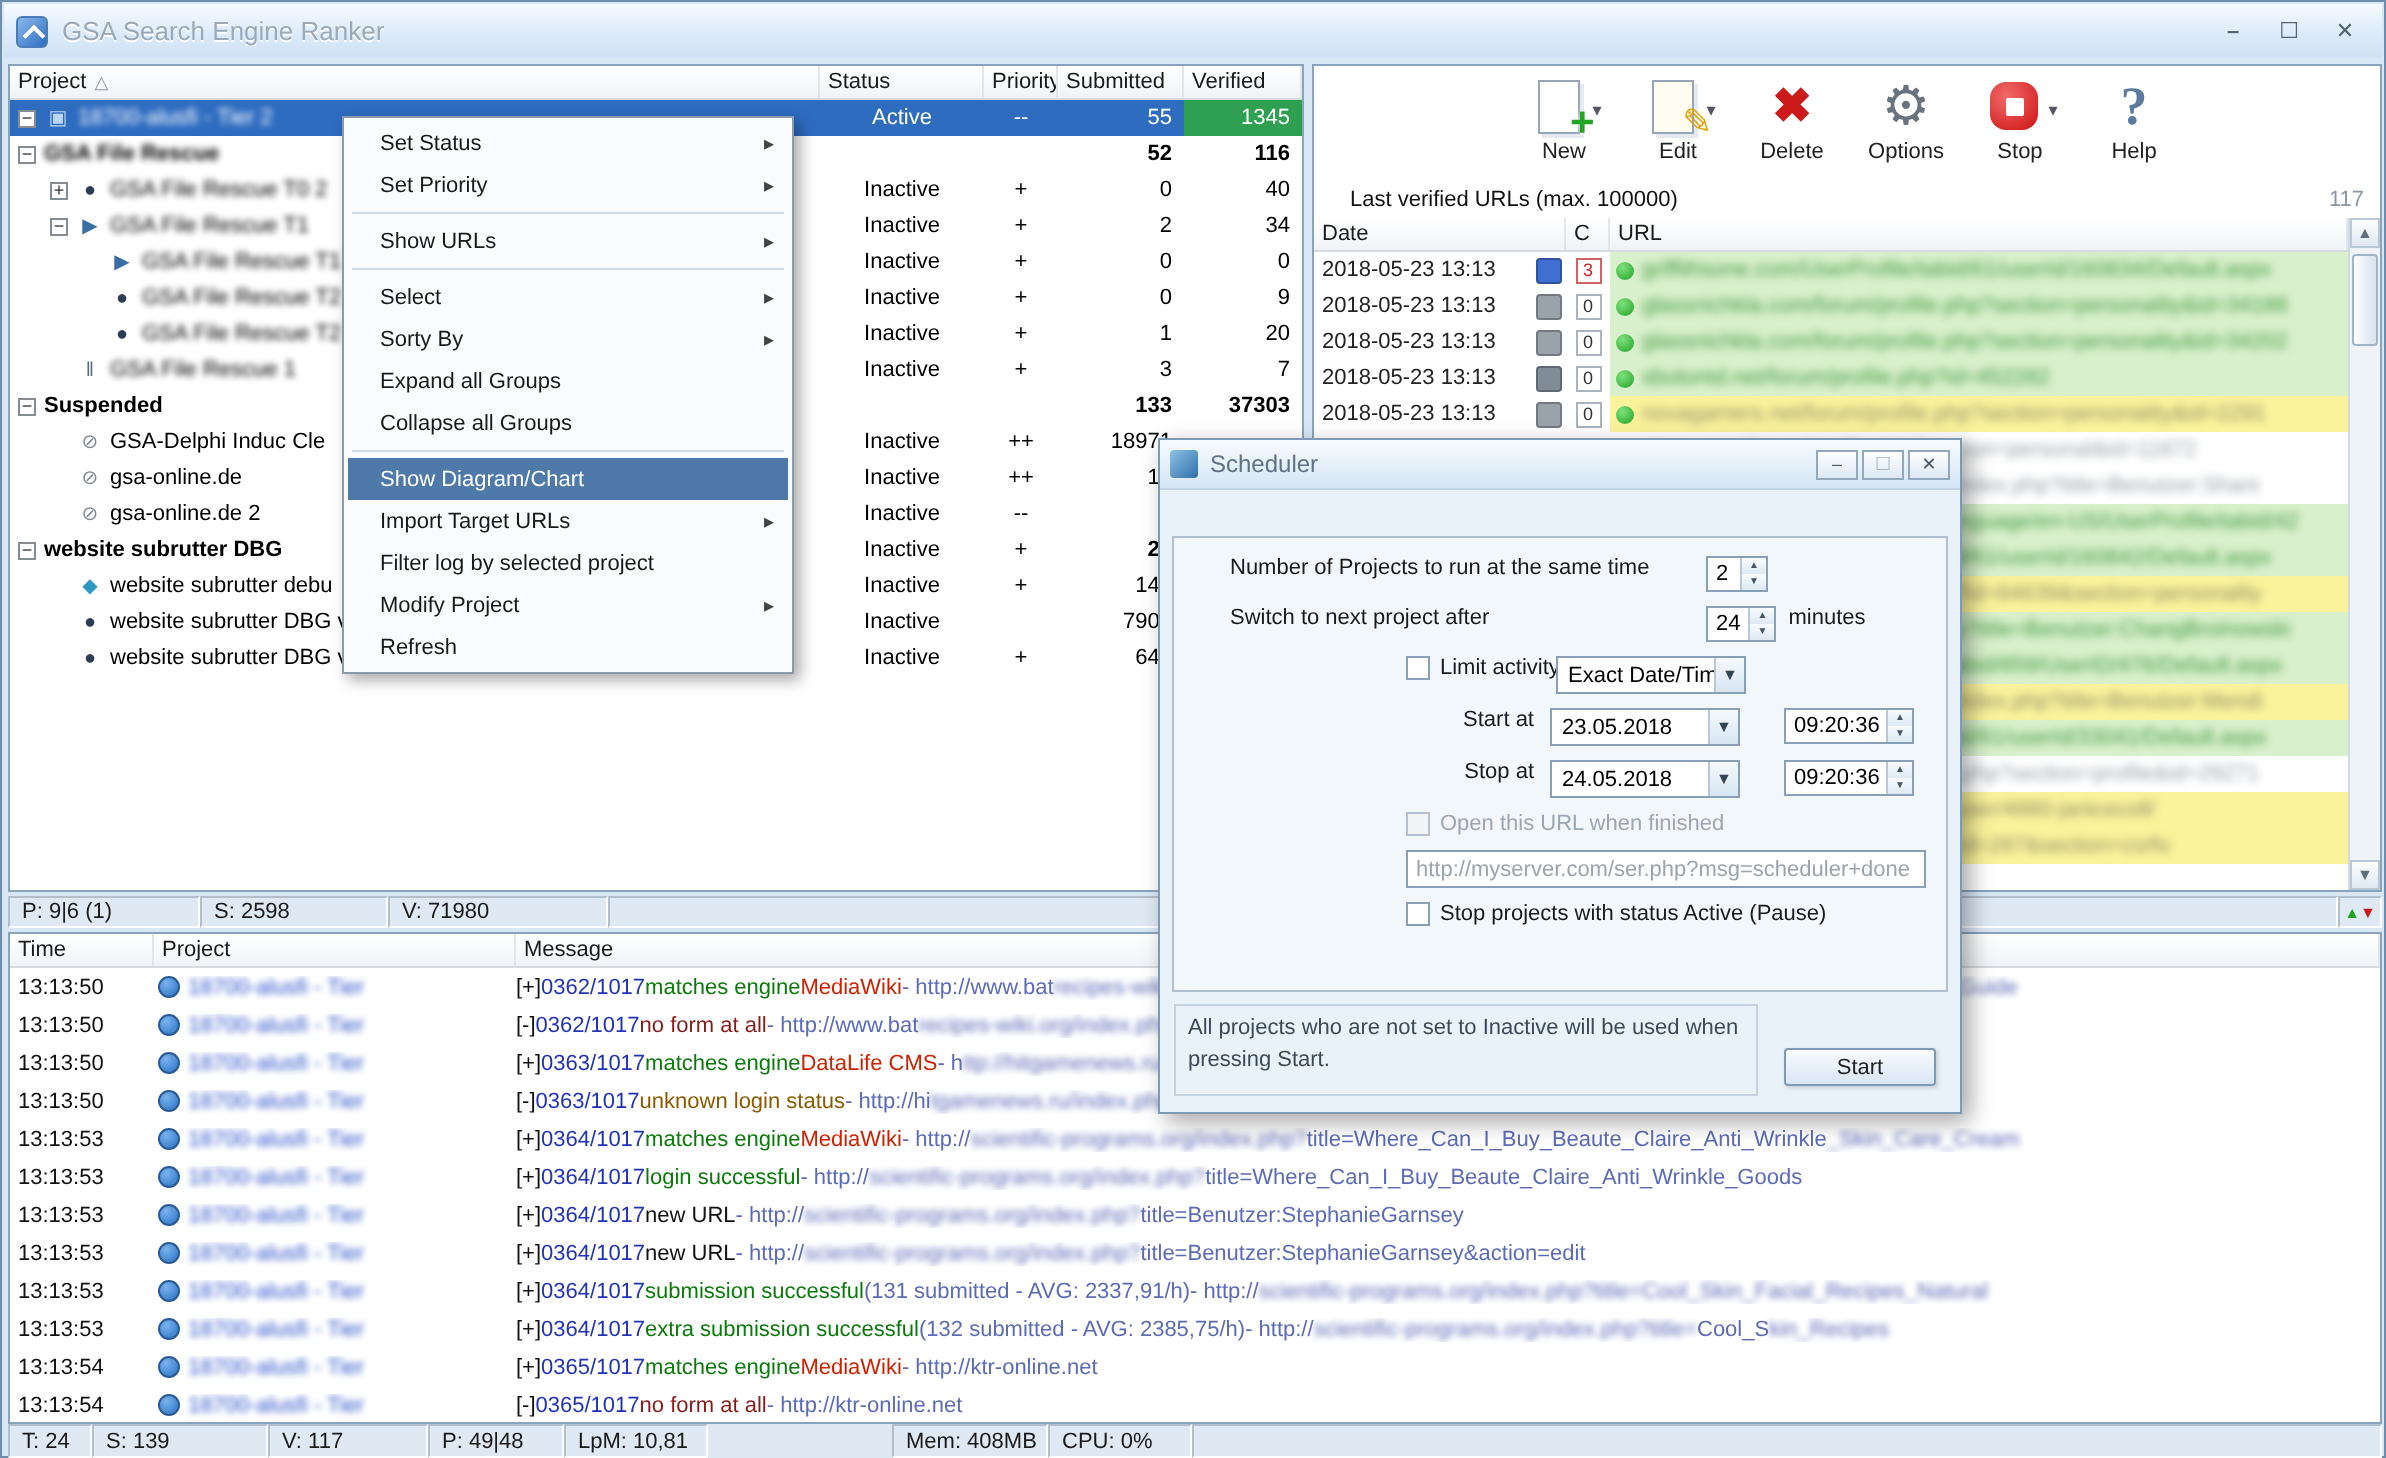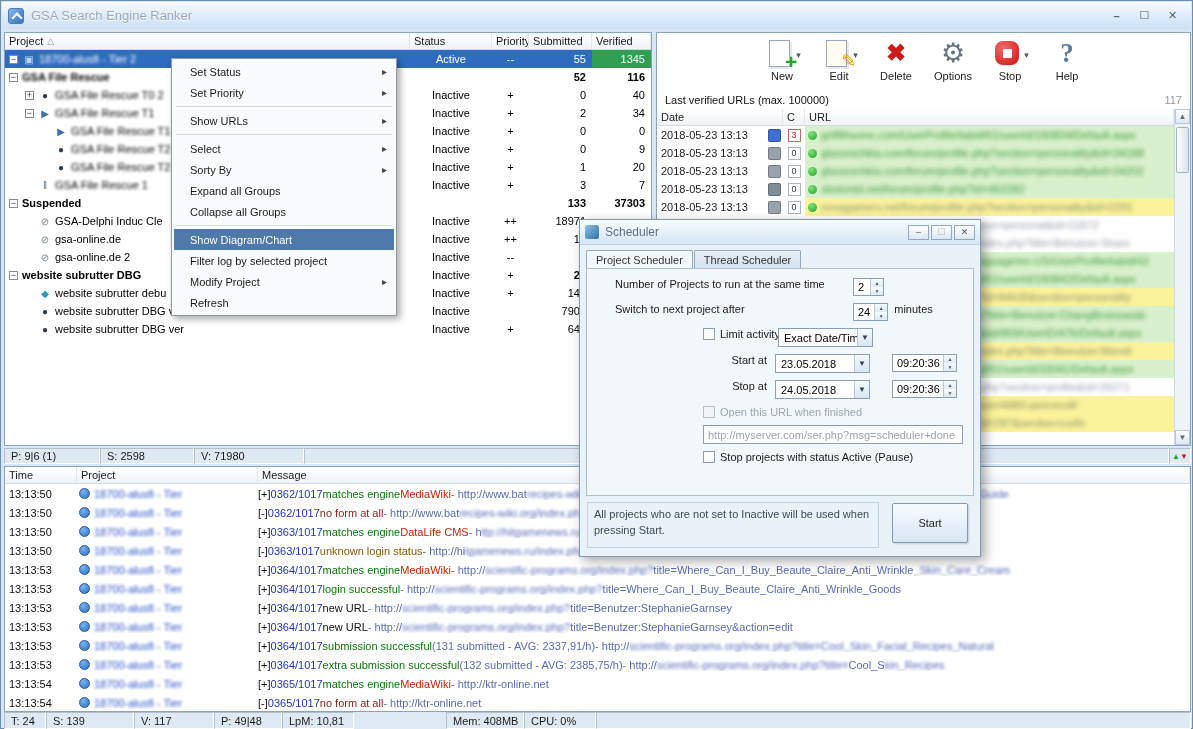--- a/index.html
+++ b/index.html
@@ -55,21 +55,21 @@
 .ti-new-document-icon:before{content:"";width:19px;height:25px;background:#fff;border:1px solid #96a6b6;box-shadow:2px 2px 0 #e4eaf0;}
 .ti-new-document-icon:after{content:"+";position:absolute;right:-2px;bottom:-5px;color:#1fa51f;font-size:21px;font-weight:bold;text-shadow:0 0 2px #fff;}
 .ti-edit-document-icon:before{content:"";width:19px;height:25px;background:#fffdf2;border:1px solid #96a6b6;box-shadow:2px 2px 0 #e4eaf0;}
 .ti-edit-document-icon:after{content:"✎";position:absolute;right:-4px;bottom:-3px;color:#e0a000;font-size:18px;}
 .ti-delete-icon:before{content:"✖";color:#cc1a1a;font-size:24px;font-weight:bold;}
 .ti-options-gear-icon:before{content:"⚙";color:#68737e;font-size:27px;}
 .ti-stop-icon:before{content:"";width:24px;height:24px;border-radius:8px;background:radial-gradient(circle at 35% 30%,#f26a6a,#cc1212);}
 .ti-stop-icon:after{content:"";position:absolute;width:9px;height:9px;background:#fff;border-radius:1px;}
 .ti-help-icon:before{content:"?";color:#5a7ca0;font-size:27px;font-weight:bold;font-family:"Liberation Serif",serif;}
 
-#vu-row{position:absolute;left:2px;top:58px;right:0;height:18px;display:flex;align-items:center;padding:0 8px 0 6px;background:#fff;}
+#vu-row{position:absolute;left:12px;top:58px;right:0;height:18px;display:flex;align-items:center;padding:0 8px 0 6px;background:#fff;}
 #vu-label{flex:1;color:#111;}
 #vu-count{color:#8a98a6;}
 #url-table{position:absolute;left:0;top:76px;right:16px;bottom:0;overflow:hidden;display:flex;flex-direction:column;}
 #u-rows{flex:1;overflow:hidden;}
 .urow{display:flex;height:18px;align-items:center;}
 .u-datecell{width:126px;flex:none;display:flex;align-items:center;padding-left:4px;}
 .u-date{flex:1;color:#222;}
 .u-fav{width:13px;height:13px;border-radius:2px;flex:none;margin-right:2px;border:1px solid rgba(0,0,0,.25);}
 .u-ccell{width:22px;flex:none;display:flex;justify-content:center;}
 .u-cnt{min-width:13px;height:13px;border:1px solid #aab4be;color:#333;font-size:9px;display:flex;align-items:center;justify-content:center;background:#fff;padding:0 1px;}
@@ -149,21 +149,21 @@
 .combo .v{padding:0 5px;width:78px;overflow:hidden;white-space:nowrap;}
 .combo .btn{width:15px;height:100%;display:flex;align-items:center;justify-content:center;border-left:1px solid #b8c8d8;background:linear-gradient(#f4f9fd,#d8e6f2);font-size:8px;color:#345;}
 .combo .btn:before{content:"▼";}
 .cb{width:12px;height:12px;border:1px solid #8aa0b6;background:#fff;margin-right:5px;flex:none;}
 .cb.disabled{border-color:#b4c0cc;background:#f2f5f8;}
 .txt{border:1px solid #8aa0b6;background:#fff;height:19px;display:flex;align-items:center;padding:0 4px;color:#9aa4ae;width:278px;overflow:hidden;white-space:nowrap;}
 .tspin .v{width:50px;}
 .gap22{width:22px;flex:none;}
 .minutes{margin-left:6px;}
 .d-note{position:absolute;left:7px;bottom:8px;width:292px;height:46px;border:1px solid #c4d2e0;padding:4px 6px;color:#3a4a58;line-height:1.45;}
-.d-start{position:absolute;right:12px;bottom:13px;width:76px;height:40px;border:1px solid #7e9ab5;background:linear-gradient(#f8fbff,#d8e6f4);display:flex;align-items:center;justify-content:center;color:#222;border-radius:2px;box-shadow:1px 1px 2px rgba(0,0,0,.15);}
+.d-start{position:absolute;right:12px;bottom:13px;width:76px;height:19px;border:1px solid #7e9ab5;background:linear-gradient(#f8fbff,#d8e6f4);display:flex;align-items:center;justify-content:center;color:#222;border-radius:2px;box-shadow:1px 1px 2px rgba(0,0,0,.15);}
 </style>
 </head>
 <body>
 
 <div class="window">
 
   <div class="titlebar">
     <div class="app-icon"></div>
     <div class="title-text">GSA Search Engine Ranker</div>
     <div class="win-controls">
@@ -897,42 +897,41 @@
       <div class="mi">
         <span>Expand all Groups</span>
       </div>
       <div class="mi">
         <span>Collapse all Groups</span>
       </div>
       <div class="msep"></div>
       <div class="mi hl">
         <span>Show Diagram/Chart</span>
       </div>
+      <div class="mi has-sub">
+        <span>Import Target URLs</span>
+      </div>
       <div class="mi">
         <span>Filter log by selected project</span>
       </div>
       <div class="mi has-sub">
         <span>Modify Project</span>
       </div>
       <div class="mi">
         <span>Refresh</span>
       </div>
     </div>
 
   <div id="scheduler">
     <div class="d-titlebar">
       <div class="d-icon"></div>
       <div class="d-title">Scheduler</div>
       <div class="d-btn min"></div>
       <div class="d-btn max"></div>
       <div class="d-btn close"></div>
-    </div>
-    <div class="d-tabs">
-      <div class="d-tab active">Project Scheduler</div>
-      <div class="d-tab">Thread Scheduler</div>
     </div>
     <div class="d-body">
       <div class="f-row">
         <span class="f-label w1">Number of Projects to run at the same time</span>
         <span class="spin">
             <span class="v">2</span>
             <span class="ud">
               <span class="su"></span>
               <span class="sd"></span>
             </span>

